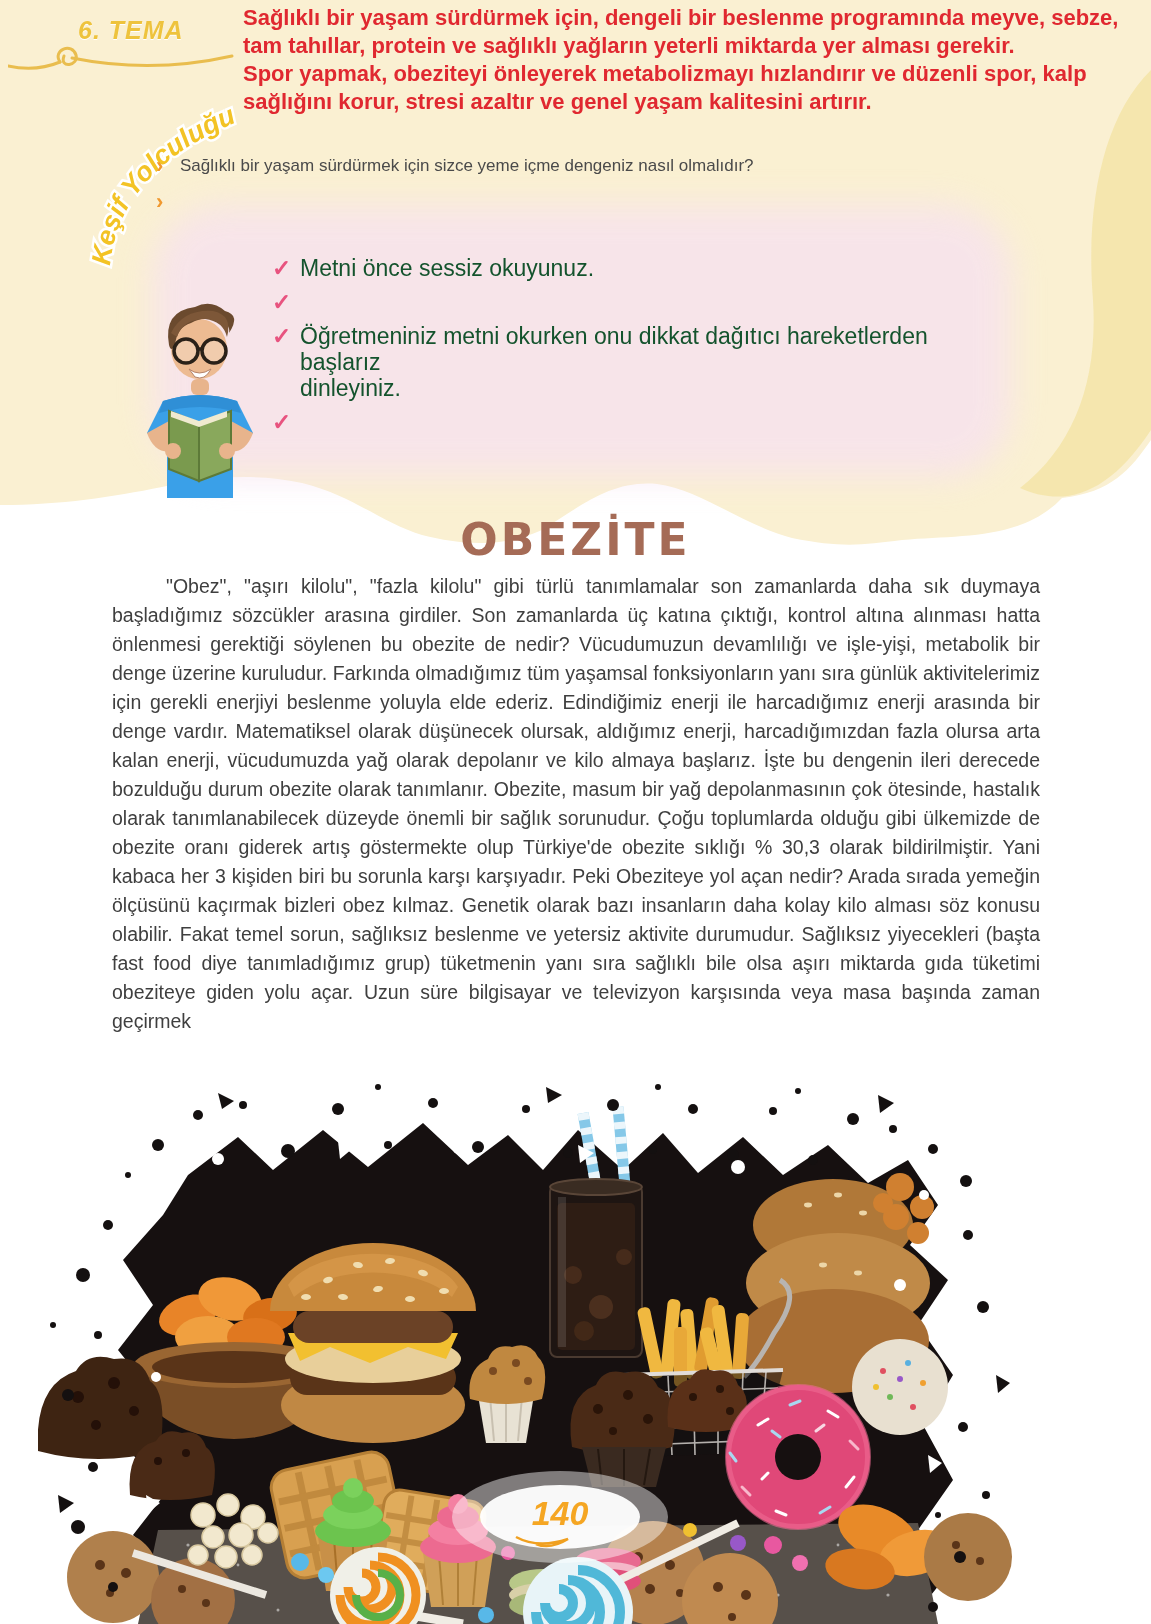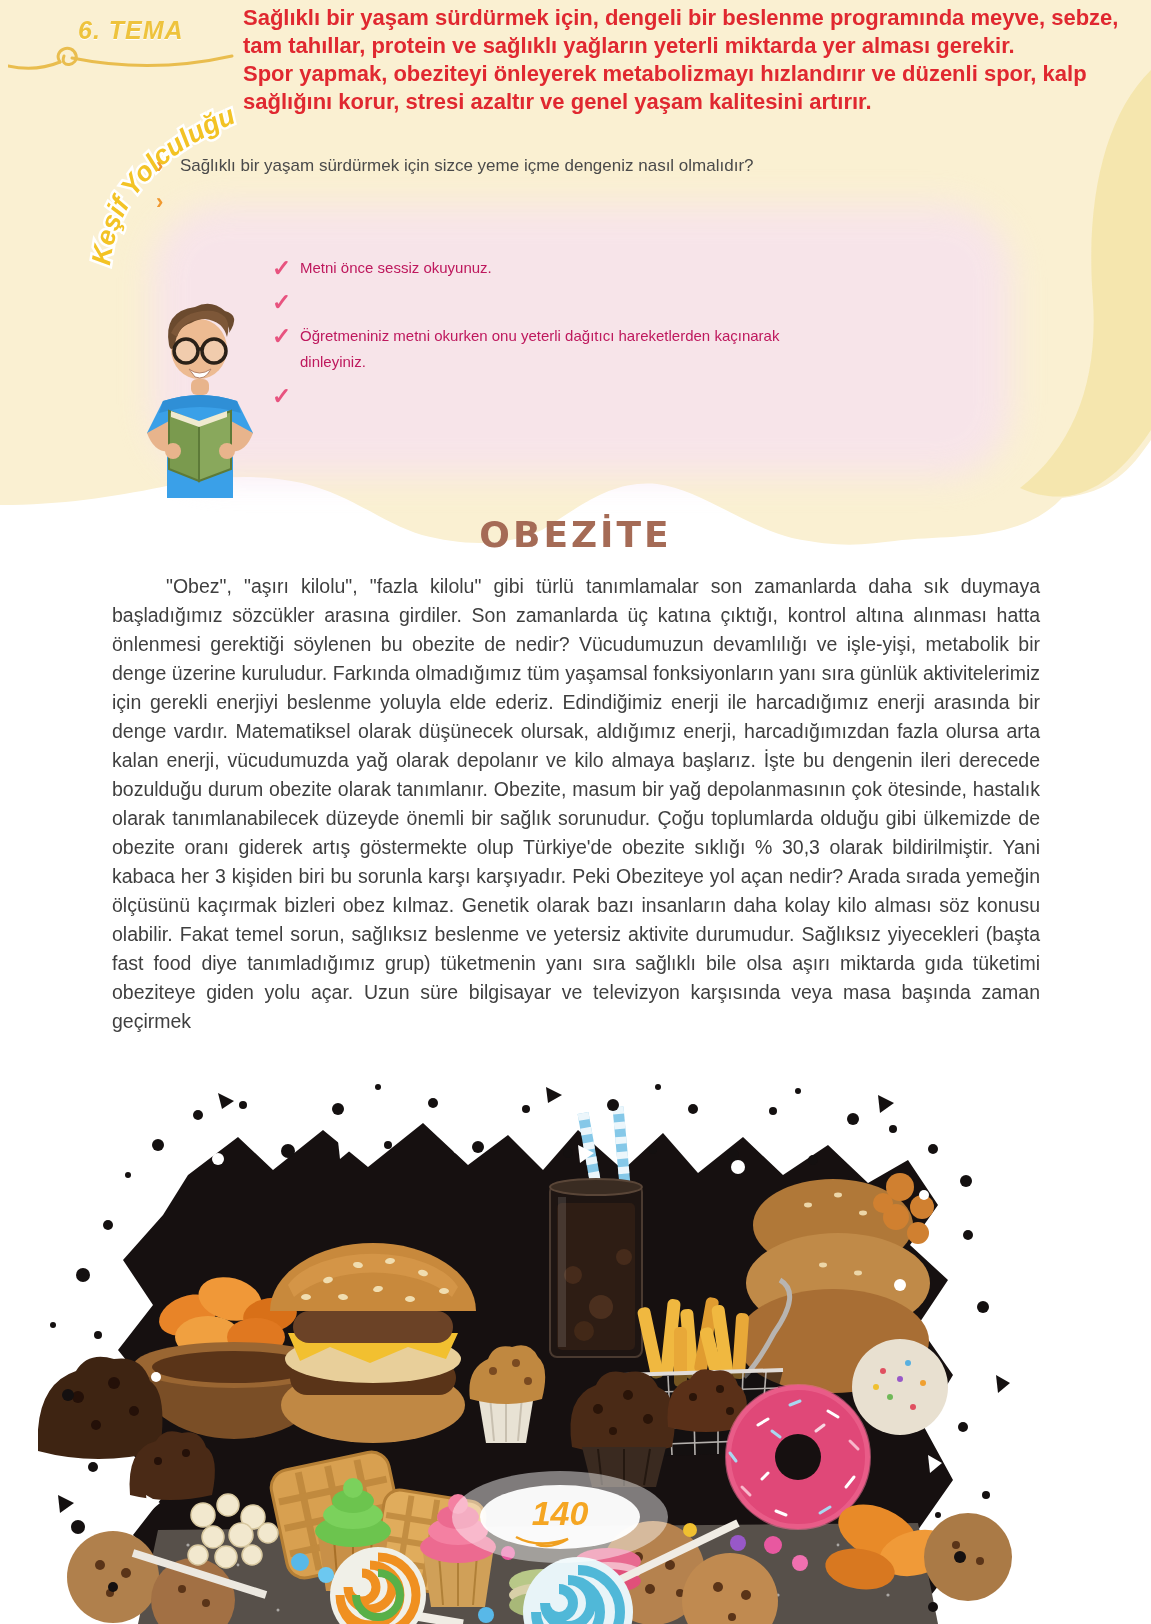--- a/index.html
+++ b/index.html
@@ -34,27 +34,27 @@
   .q-chevron{
     flex:0 0 24px;color:#f0982e;font-size:22px;font-weight:bold;line-height:27px;
   }
   .q-text{font-size:17px;line-height:27px;color:#4a4a4a;}
 
   .checklist{left:272px;top:255px;width:740px;}
   .c-item{display:flex;margin-bottom:8px;}
   .c-check{
     flex:0 0 28px;color:#e8537f;font-size:23px;font-weight:bold;line-height:26px;
   }
-  .c-text{font-size:15px;line-height:26px;color:#be185d;}
+  .c-text{font-size:23px;line-height:26px;color:#14532d;}
 
   .boy-svg{left:133px;top:293px;}
 
   .article-title{
     left:0;top:514px;width:1151px;text-align:center;
-    font-size:36px;font-weight:bold;color:#a56b56;letter-spacing:3px;
+    font-size:44px;font-weight:bold;color:#a56b56;letter-spacing:3px;
     font-family:"DejaVu Sans", sans-serif;
   }
   .article-body{
     left:112px;top:572px;width:928px;font-size:19.5px;line-height:29px;
     color:#3f3f3f;text-align:justify;text-indent:54px;
   }
   .food-svg{left:38px;top:1075px;}
 </style>
 </head>
 <body>
@@ -101,21 +101,21 @@
   <div class="abs checklist">
     <div class="c-item">
       <span class="c-check">✓</span>
       <span class="c-text preline">Metni önce sessiz okuyunuz.</span>
     </div>
     <div class="c-item">
       <span class="c-check">✓</span>
     </div>
     <div class="c-item">
       <span class="c-check">✓</span>
-      <span class="c-text preline">Öğretmeniniz metni okurken onu yeterli dağıtıcı hareketlerden kaçınarak
+      <span class="c-text preline">Öğretmeniniz metni okurken onu dikkat dağıtıcı hareketlerden başlarız
 dinleyiniz.</span>
     </div>
     <div class="c-item">
       <span class="c-check">✓</span>
     </div>
   </div>
 
   <svg class="abs boy-svg" width="135" height="210" viewBox="0 0 135 210">
 
     <path d="M30,108 Q67,96 104,108 L120,140 Q112,150 100,146 L100,205 L34,205 L34,146 Q22,150 14,140 Z" fill="#3aa0e8"></path>

